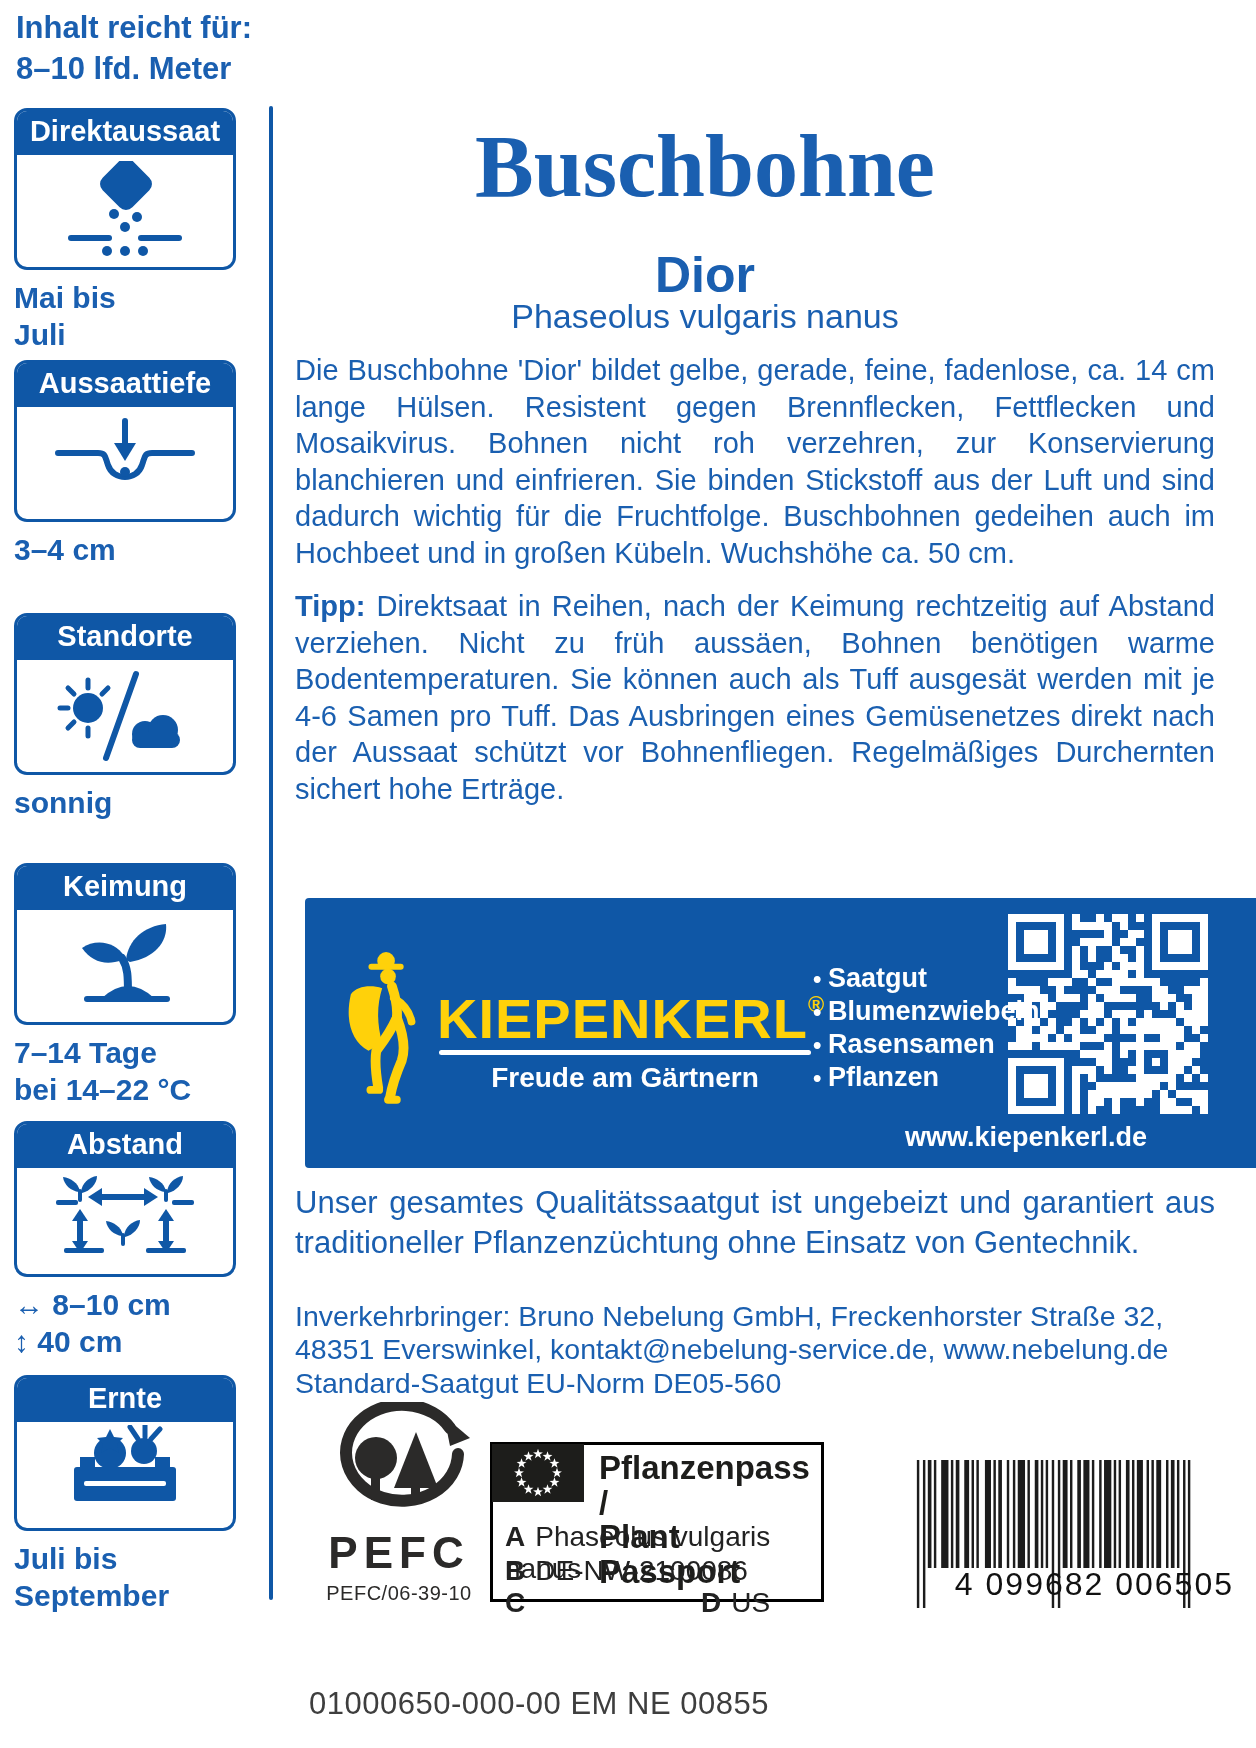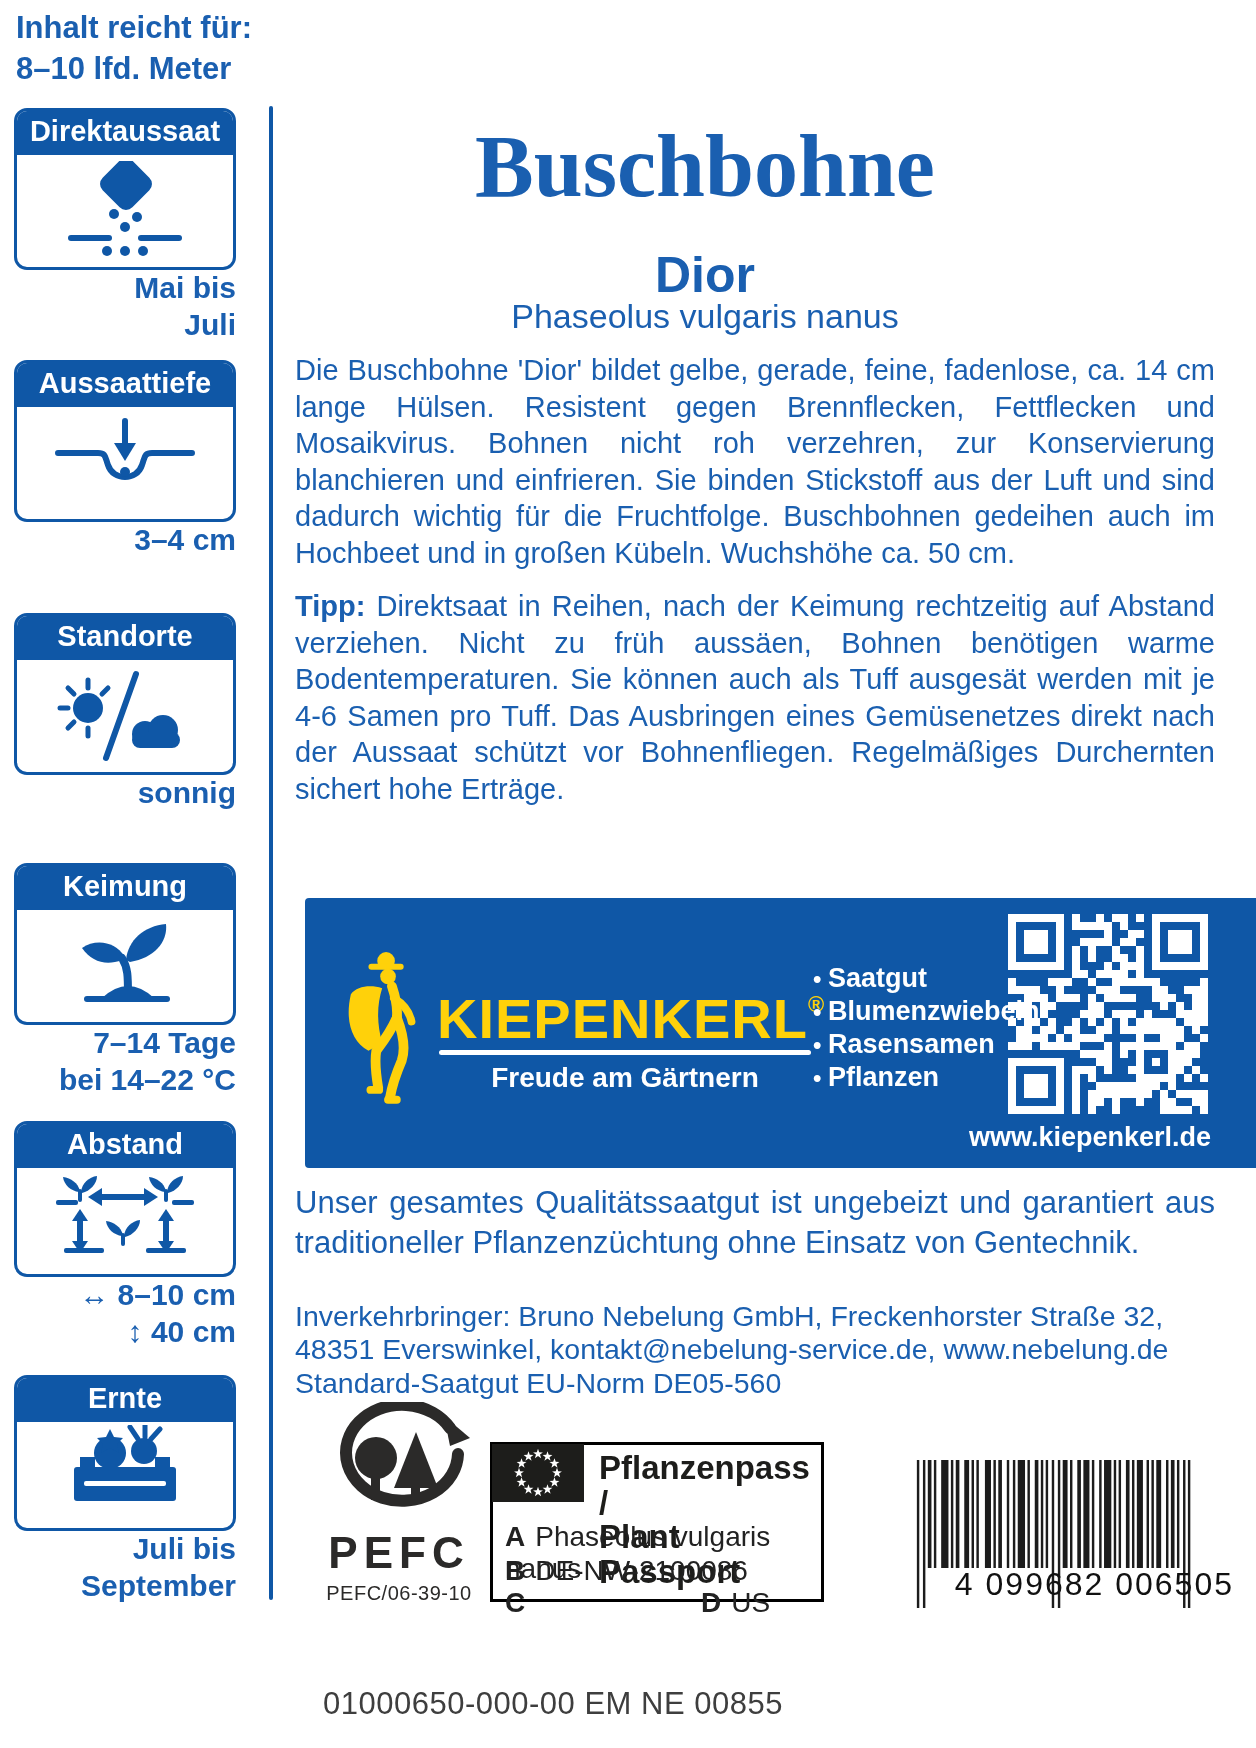--- a/index.html
+++ b/index.html
@@ -36,21 +36,21 @@
   
   #divider{left:269px;top:106px;width:4px;height:1494px;background:var(--blue);border-radius:2px}
 
   
   .cardblock{left:14px;width:222px;position:absolute}
   .c1{top:108px}.c2{top:360px}.c3{top:613px}.c4{top:863px}.c5{top:1121px}.c6{top:1375px}
   .card{border:3px solid var(--blue);border-radius:13px;overflow:hidden;background:#fff}
   .card-head{background:var(--blue);color:#fff;font-weight:bold;font-size:29px;text-align:center;padding:4px 0 7px}
   .card-body{height:112px;display:flex;align-items:center;justify-content:center}
   .c5 .card-body,.c6 .card-body{height:106px}
-  .card-caption{text-align:right;color:var(--text-blue);font-size:30px;font-weight:bold;line-height:1.22;white-space:pre-line}
+  .card-caption{margin-top:10px;text-align:left;color:var(--text-blue);font-size:30px;font-weight:bold;line-height:1.22;white-space:pre-line}
 
   
   #title{left:195px;top:116px;width:1020px;text-align:center;font-family:"Liberation Serif",serif;font-weight:bold;font-size:88px;color:var(--text-blue)}
   #variety{left:195px;top:246px;width:1020px;text-align:center;font-weight:bold;font-size:50px}
   #botanical{left:195px;top:297px;width:1020px;text-align:center;font-size:34px}
 
   
   .para{left:295px;width:920px;font-size:29px;line-height:1.26;text-align:justify;color:var(--text-blue)}
   #description{top:352px}
   #tip{top:588px}
@@ -60,21 +60,21 @@
   #banner{left:305px;top:898px;width:1052px;height:270px;background:var(--blue);border-radius:4px}
   #figure{left:40px;top:52px}
   #wordmark{left:132px;top:88px;font-size:56px;font-weight:bold;color:var(--yellow);letter-spacing:1px;white-space:nowrap}
   #regmark{font-size:22px;vertical-align:26px;letter-spacing:0}
   #logo-underline{left:134px;top:152px;width:372px;height:5px;background:#fff;border-radius:3px}
   #tagline{left:134px;top:164px;width:372px;text-align:center;color:#fff;font-weight:bold;font-size:28px}
   #banner-products{left:508px;top:64px;list-style:none}
   #banner-products li{color:#fff;font-weight:bold;font-size:27px;line-height:33px}
   #banner-products li::before{content:"• ";font-size:24px}
   #qr{left:703px;top:16px}
-  #website{left:600px;top:224px;width:306px;text-align:right;color:#fff;font-weight:bold;font-size:27px}
+  #website{left:600px;top:224px;width:306px;color:#fff;font-weight:bold;font-size:27px}
 
   
   #quality{left:295px;top:1183px;width:920px;font-size:31px;line-height:1.28;text-align:justify;color:var(--text-blue)}
   #distributor{left:295px;top:1300px;width:920px;font-size:28.5px;line-height:1.17;color:var(--text-blue)}
 
   
   #pefc{left:314px;top:1402px;width:170px;text-align:center;color:var(--ink)}
   #pefc-word{font-size:44px;font-weight:bold;letter-spacing:6px;margin-top:2px}
   #pefc-code{font-size:20px;margin-top:4px;letter-spacing:.5px}
 
@@ -87,21 +87,21 @@
   #pp-row-a{top:76px}
   #pp-row-b{top:110px}
   #pp-row-cd{top:142px;width:300px}
   #pp-dgroup{position:absolute;left:196px;top:0}
 
   
   #barcode{left:912px;top:1460px;width:316px;height:152px}
   #barcode-digits{position:absolute;left:6px;top:106px;width:100%;text-align:right;font-size:32px;color:#111;letter-spacing:2px;white-space:nowrap}
 
   
-  #footer-code{left:313px;top:1686px;width:480px;text-align:center;font-size:31px;color:var(--footer);letter-spacing:.5px}
+  #footer-code{left:299px;top:1686px;width:480px;text-align:center;font-size:31px;color:var(--footer);letter-spacing:.5px}
 </style>
 </head>
 <body>
 
 <div id="inhalt" class="abs">
   <div>Inhalt reicht für:</div>
   <div>8–10 lfd. Meter</div>
 </div>
 
 <div id="divider" class="abs"></div>

